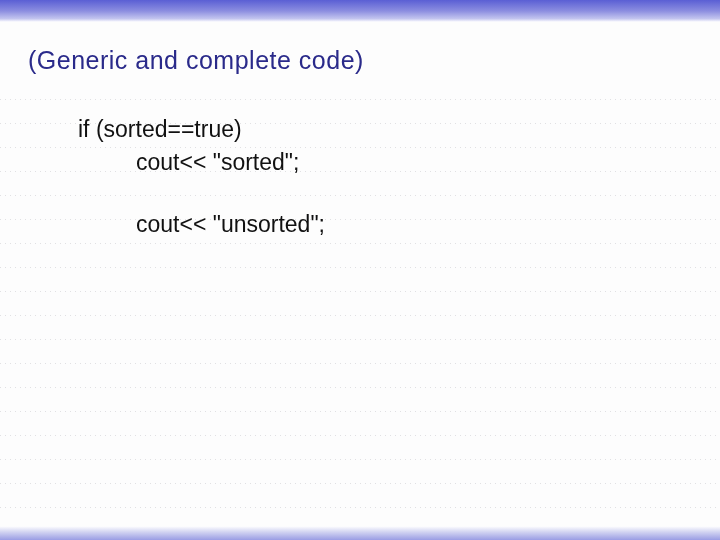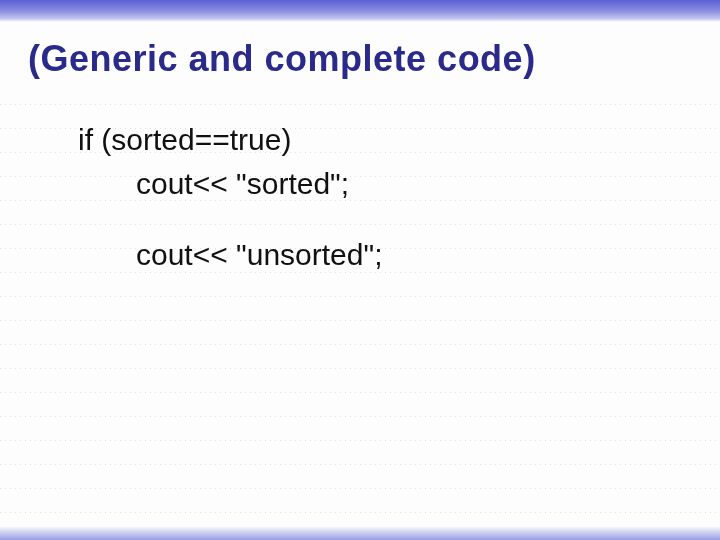--- a/index.html
+++ b/index.html
@@ -9,24 +9,24 @@
     font-family: Tahoma, Verdana, sans-serif;
     background: #fdfdfd;
     position: relative;
     overflow: hidden;
   }
   .top-bar {
     height: 22px;
     background: linear-gradient(to bottom, #5a5fd4 0%, #8c8ee0 50%, #c3c5ef 85%, #ffffff 100%);
   }
   .title {
-    font-size: 36px;
+    font-size: 25px;
     color: #2a2a8a;
-    padding: 16px 0 18px 28px;
-    font-weight: bold;
+    padding: 24px 0 18px 28px;
+    font-weight: normal;
     letter-spacing: 0.5px;
   }
   .content {
     position: relative;
     padding-top: 20px;
   }
   .gridlines {
     position: absolute;
     top: 0;
     left: 0;
@@ -38,21 +38,21 @@
   .gridlines .hline {
     position: absolute;
     left: 0;
     right: 0;
     height: 1px;
     background: repeating-linear-gradient(to right, rgba(140,140,150,0.25) 0 1px, transparent 1px 5px);
   }
   .code {
     position: relative;
     z-index: 1;
-    font-size: 30px;
+    font-size: 23px;
     color: #111;
     line-height: 1.45;
     padding-left: 78px;
     font-family: Tahoma, Verdana, sans-serif;
   }
   .code .indent1 { padding-left: 58px; }
   .code .gap { height: 28px; }
   .bottom-bar {
     position: absolute;
     bottom: 0;

